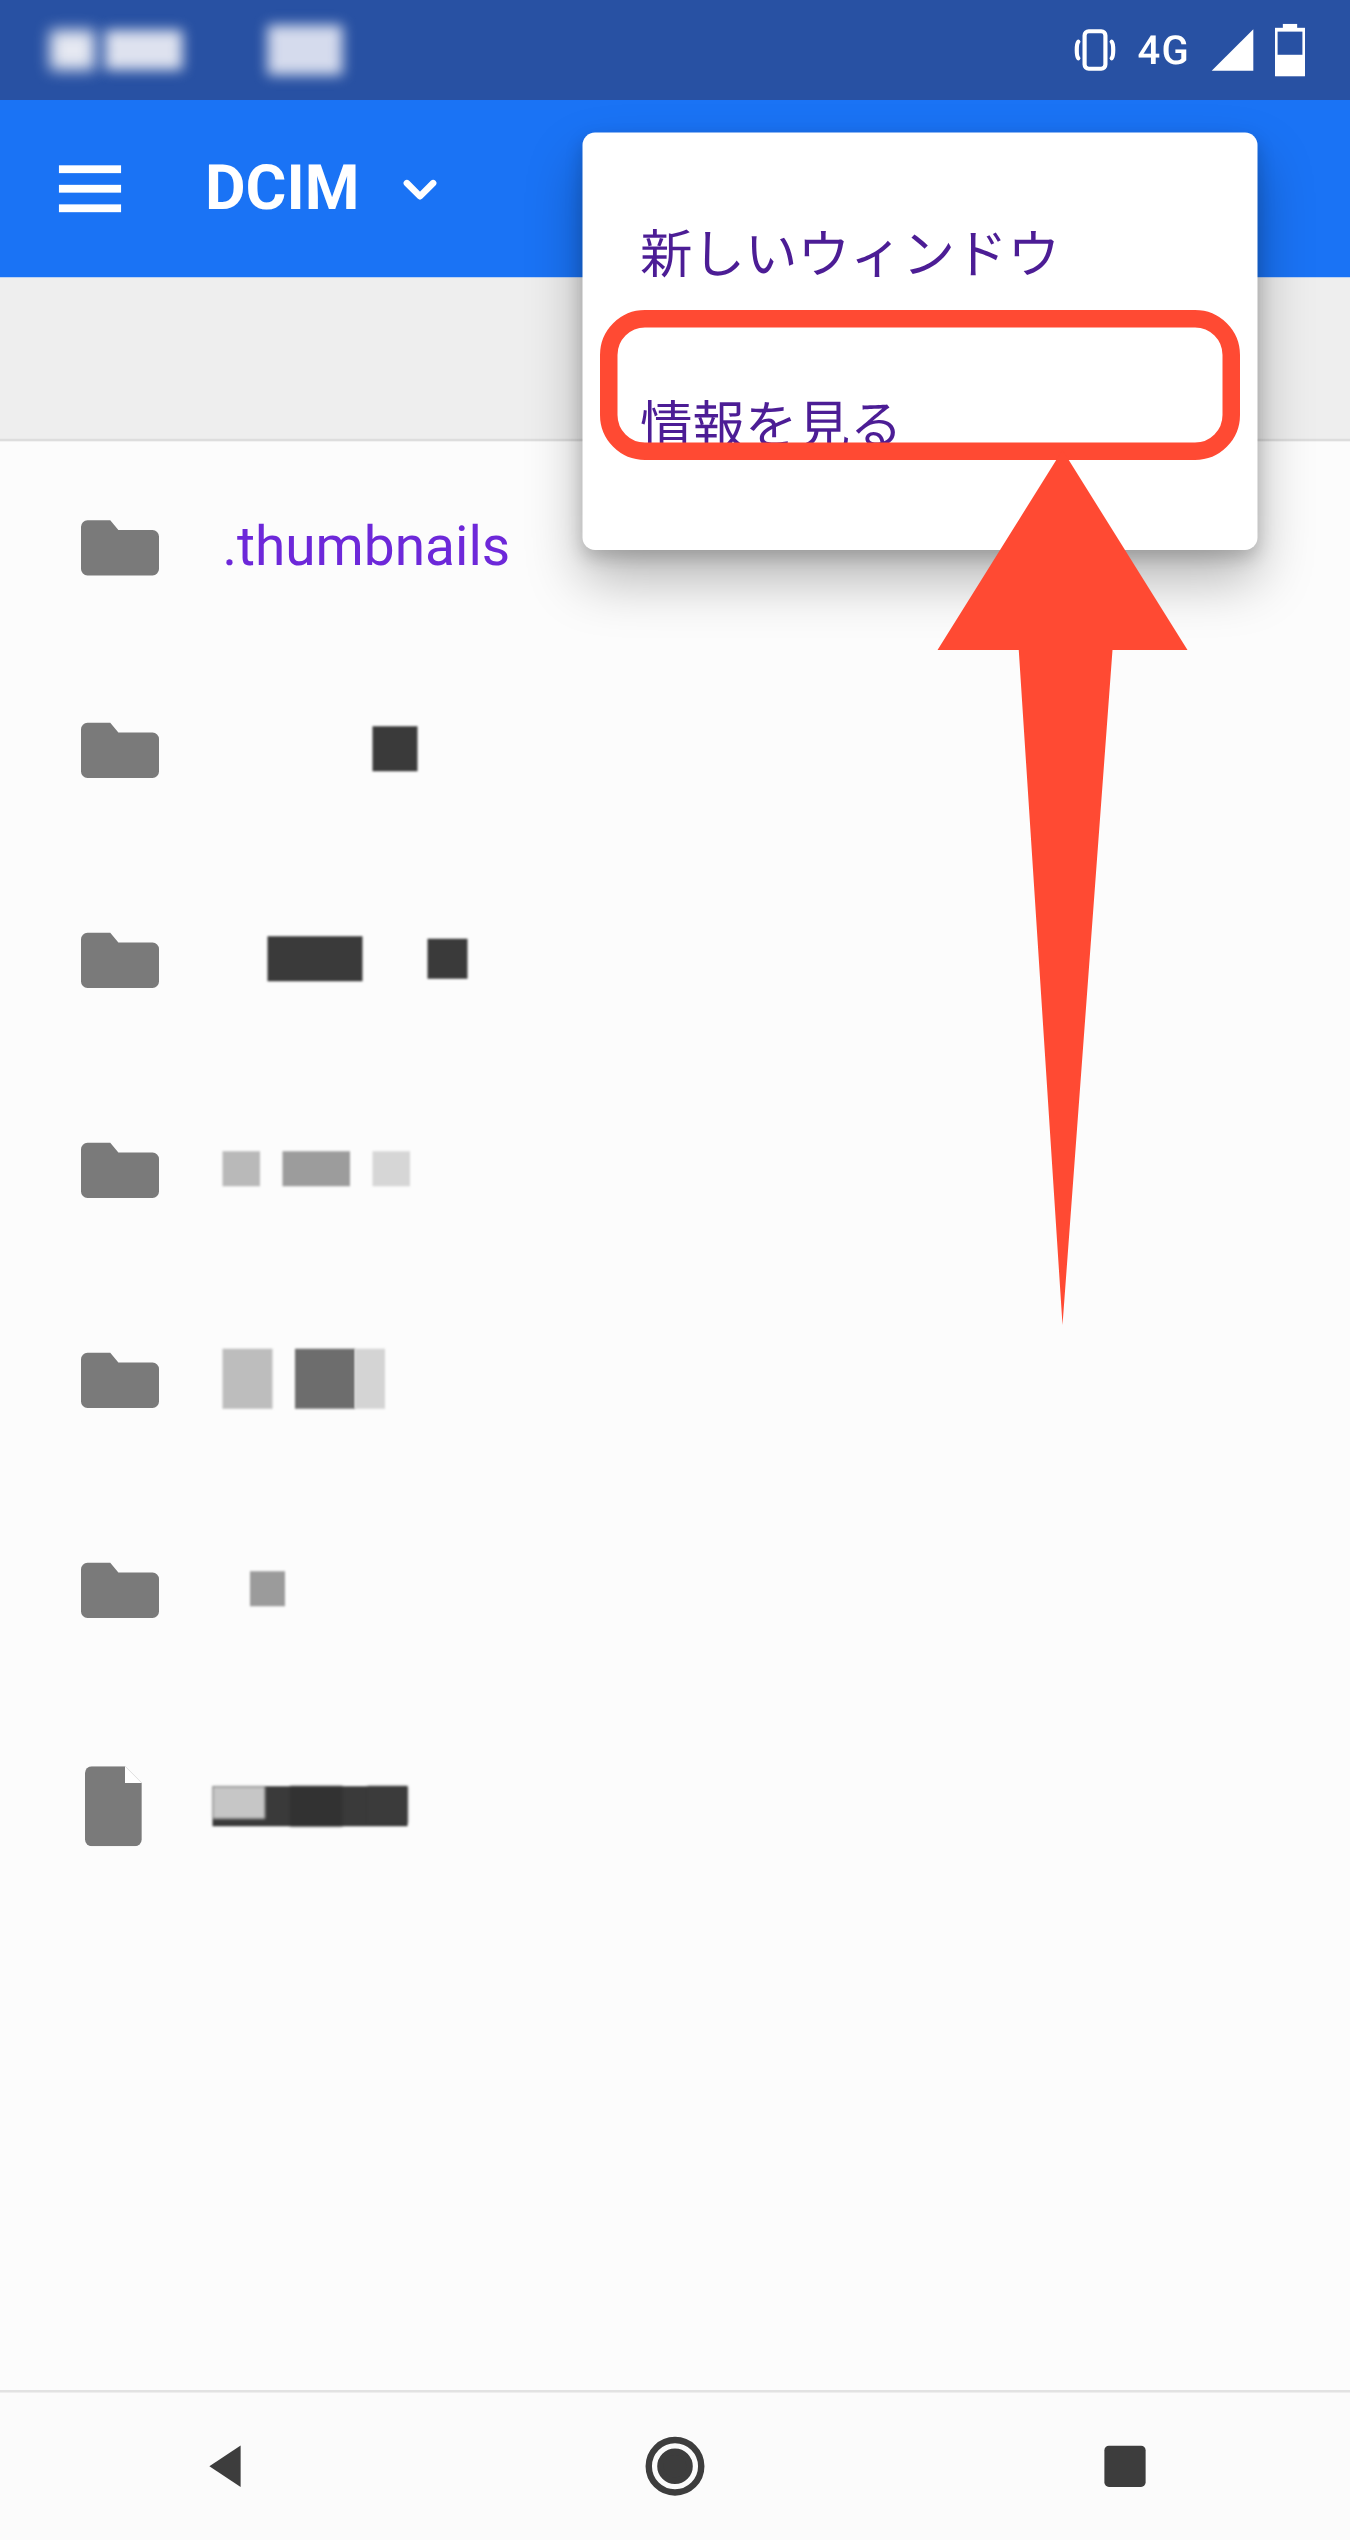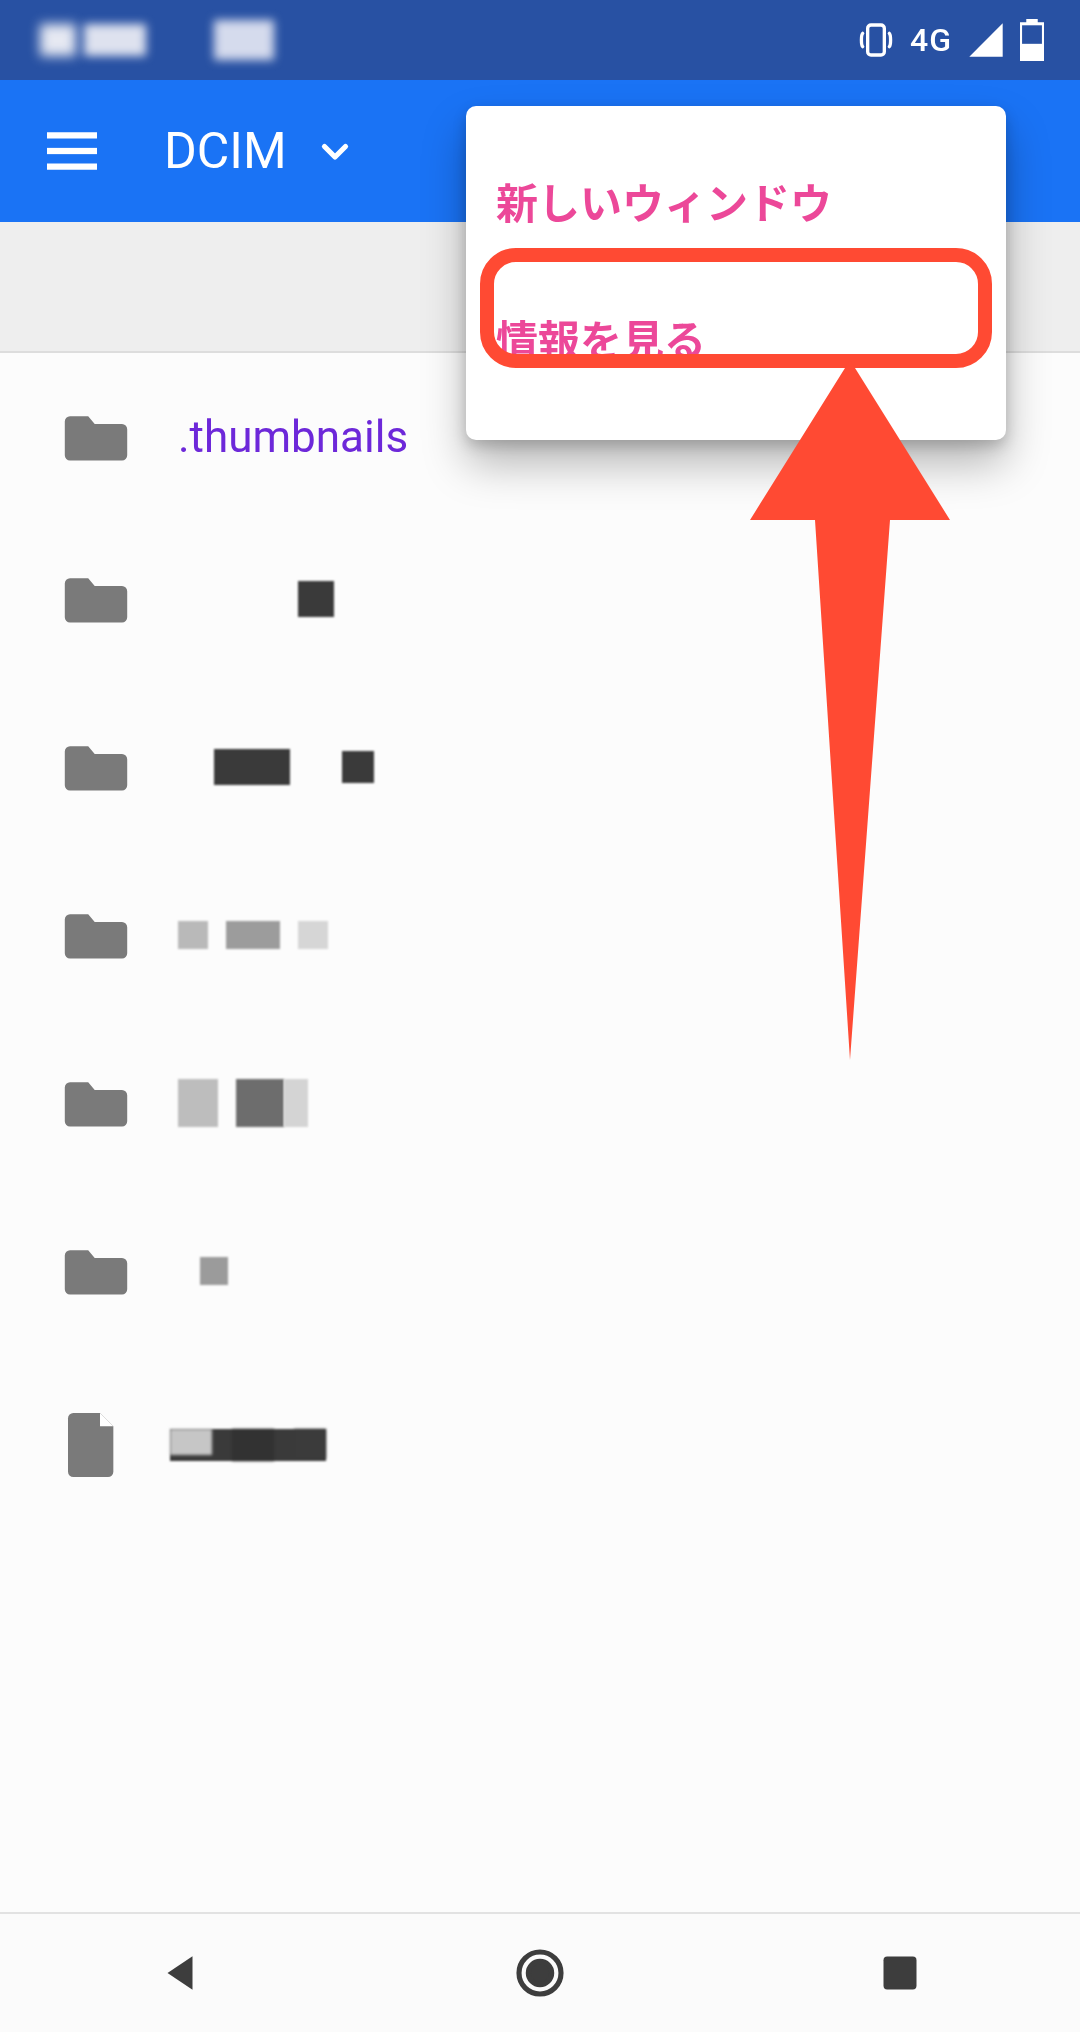--- a/index.html
+++ b/index.html
@@ -42,21 +42,21 @@
     
     .app-bar {
       height: 142px;
       background: #1a73f5;
       display: flex;
       align-items: center;
       padding: 0 42px;
       gap: 62px;
     }
     .menu-btn { width: 60px; height: 60px; display:flex; align-items:center; justify-content:center; }
-    .title { color: #fff; font-size: 50px; font-weight: 400; display:flex; align-items:center; gap:30px;}
+    .title { color: #fff; font-size: 50px; font-weight: 700; display:flex; align-items:center; gap:30px;}
     .chev { display:inline-flex; }
     
     .sub-bar { height: 131px; background: #eeeeee; border-bottom: 2px solid #dddddd;}
     
     .file-list { }
     .file-row {
       display:flex;
       align-items:center;
       gap: 50px;
       padding: 58px 64px;
@@ -72,24 +72,23 @@
       position:absolute;
       top: 106px;
       left: 466px;
       width: 540px;
       background: #fff;
       border-radius: 10px;
       box-shadow: 0 24px 44px rgba(0,0,0,0.28), 0 6px 14px rgba(0,0,0,0.18);
       padding: 26px 0 34px 0;
     }
     .popup-item {
-      padding: 38px 30px;
+      padding: 38px 46px;
       font-size: 42px;
-      color:#ec4899;
-      font-weight:bold;
+      color:#4c1d95;
     }
     
     .highlight-ring {
       position:absolute;
       top: 248px;
       left: 480px;
       width: 512px;
       height: 120px;
       border: 14px solid #ff4a33;
       border-radius: 36px;

